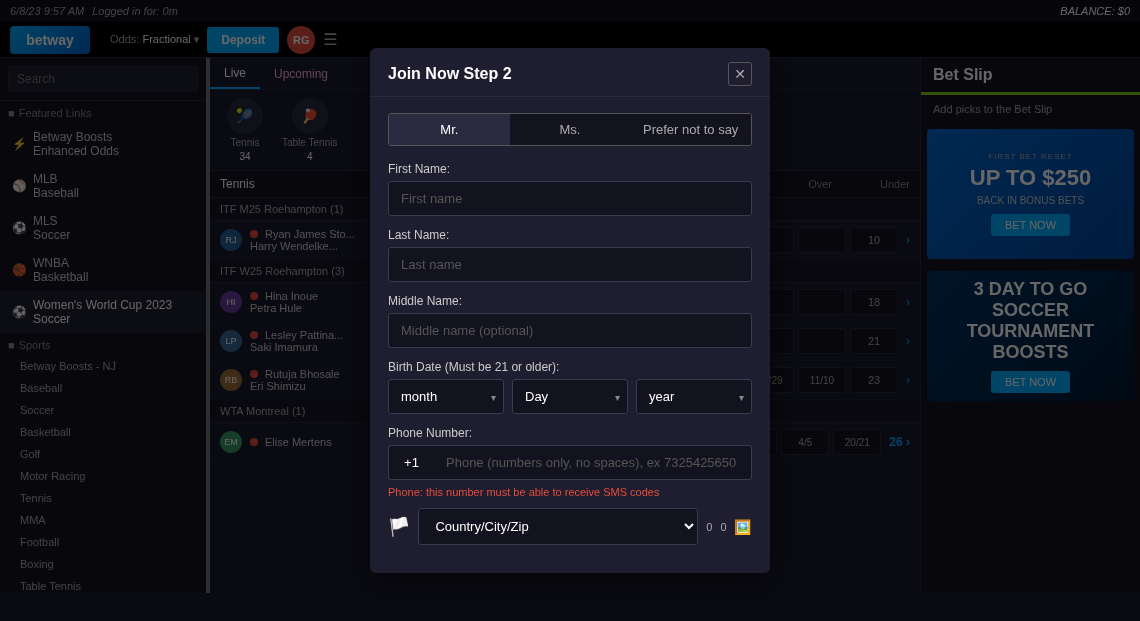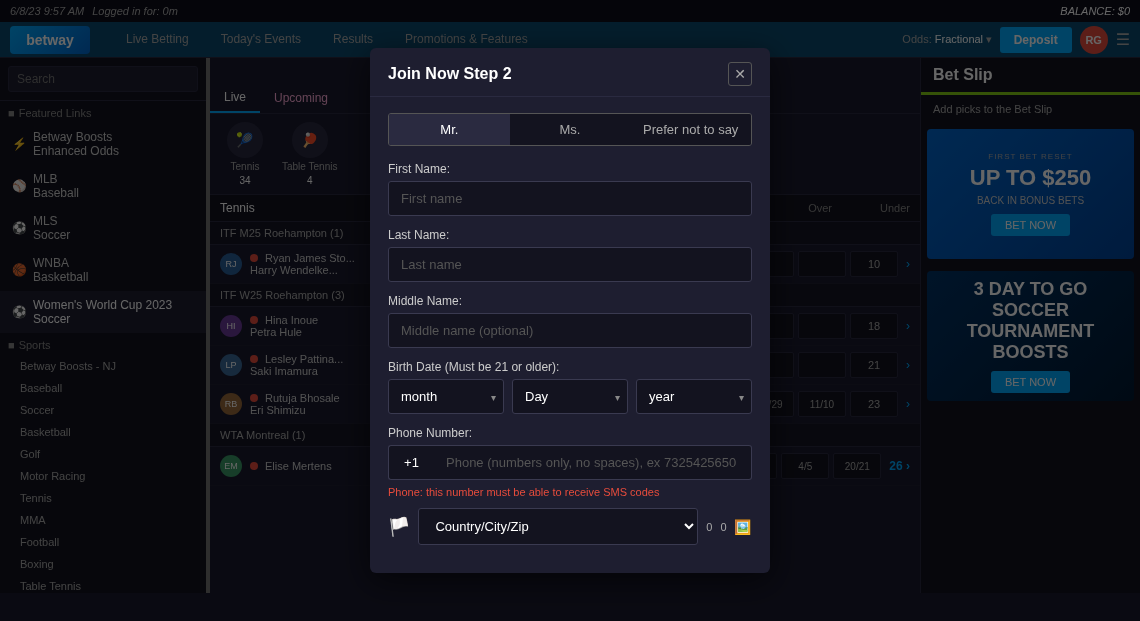--- a/index.html
+++ b/index.html
@@ -24,21 +24,21 @@
       padding: 0 10px;
       font-size: 11px;
       color: #aaa;
       font-style: italic;
     }
     .top-bar .left { display: flex; gap: 8px; align-items: center; }
     .top-bar .balance { color: #fff; }
 
     
     .nav-bar {
-      background: #0c4a6e;
+      background: #000000;
       height: 36px;
       display: flex;
       align-items: center;
       padding: 0 10px;
       gap: 0;
       border-bottom: 1px solid #2a2a40;
     }
     .nav-logo {
       width: 80px;
       height: 28px;
@@ -177,21 +177,20 @@
       font-size: 11px;
       color: #aaa;
       cursor: pointer;
     }
 
     
     .content-area {
       flex: 1;
       overflow-y: auto;
       background: #1a1a2e;
-      margin-top: 24px;
     }
 
     
     .sport-icons-row {
       display: flex;
       padding: 8px 10px;
       gap: 12px;
       border-bottom: 1px solid #2a2a40;
       overflow-x: auto;
     }
@@ -572,26 +571,20 @@
 <div class="top-bar">
   <div class="left">
     <span>6/8/23 9:57 AM</span>
     <span>Logged in for: 0m</span>
   </div>
   <div class="balance">BALANCE: $0</div>
 </div>
 
 <div class="nav-bar">
   <div class="nav-logo">betway</div>
-  <div class="nav-tabs">
-    <div class="nav-tab">Live Betting</div>
-    <div class="nav-tab">Today's Events</div>
-    <div class="nav-tab">Results</div>
-    <div class="nav-tab">Promotions &amp; Features</div>
-  </div>
   <div class="nav-right">
     <span style="color:#aaa;font-size:11px;">Odds: <span style="color:#fff">Fractional</span> ▾</span>
     <button class="deposit-btn">Deposit</button>
     <button class="avatar-btn">RG</button>
     <button class="icon-btn">☰</button>
   </div>
 </div>
 
 <div class="main-layout">
 

